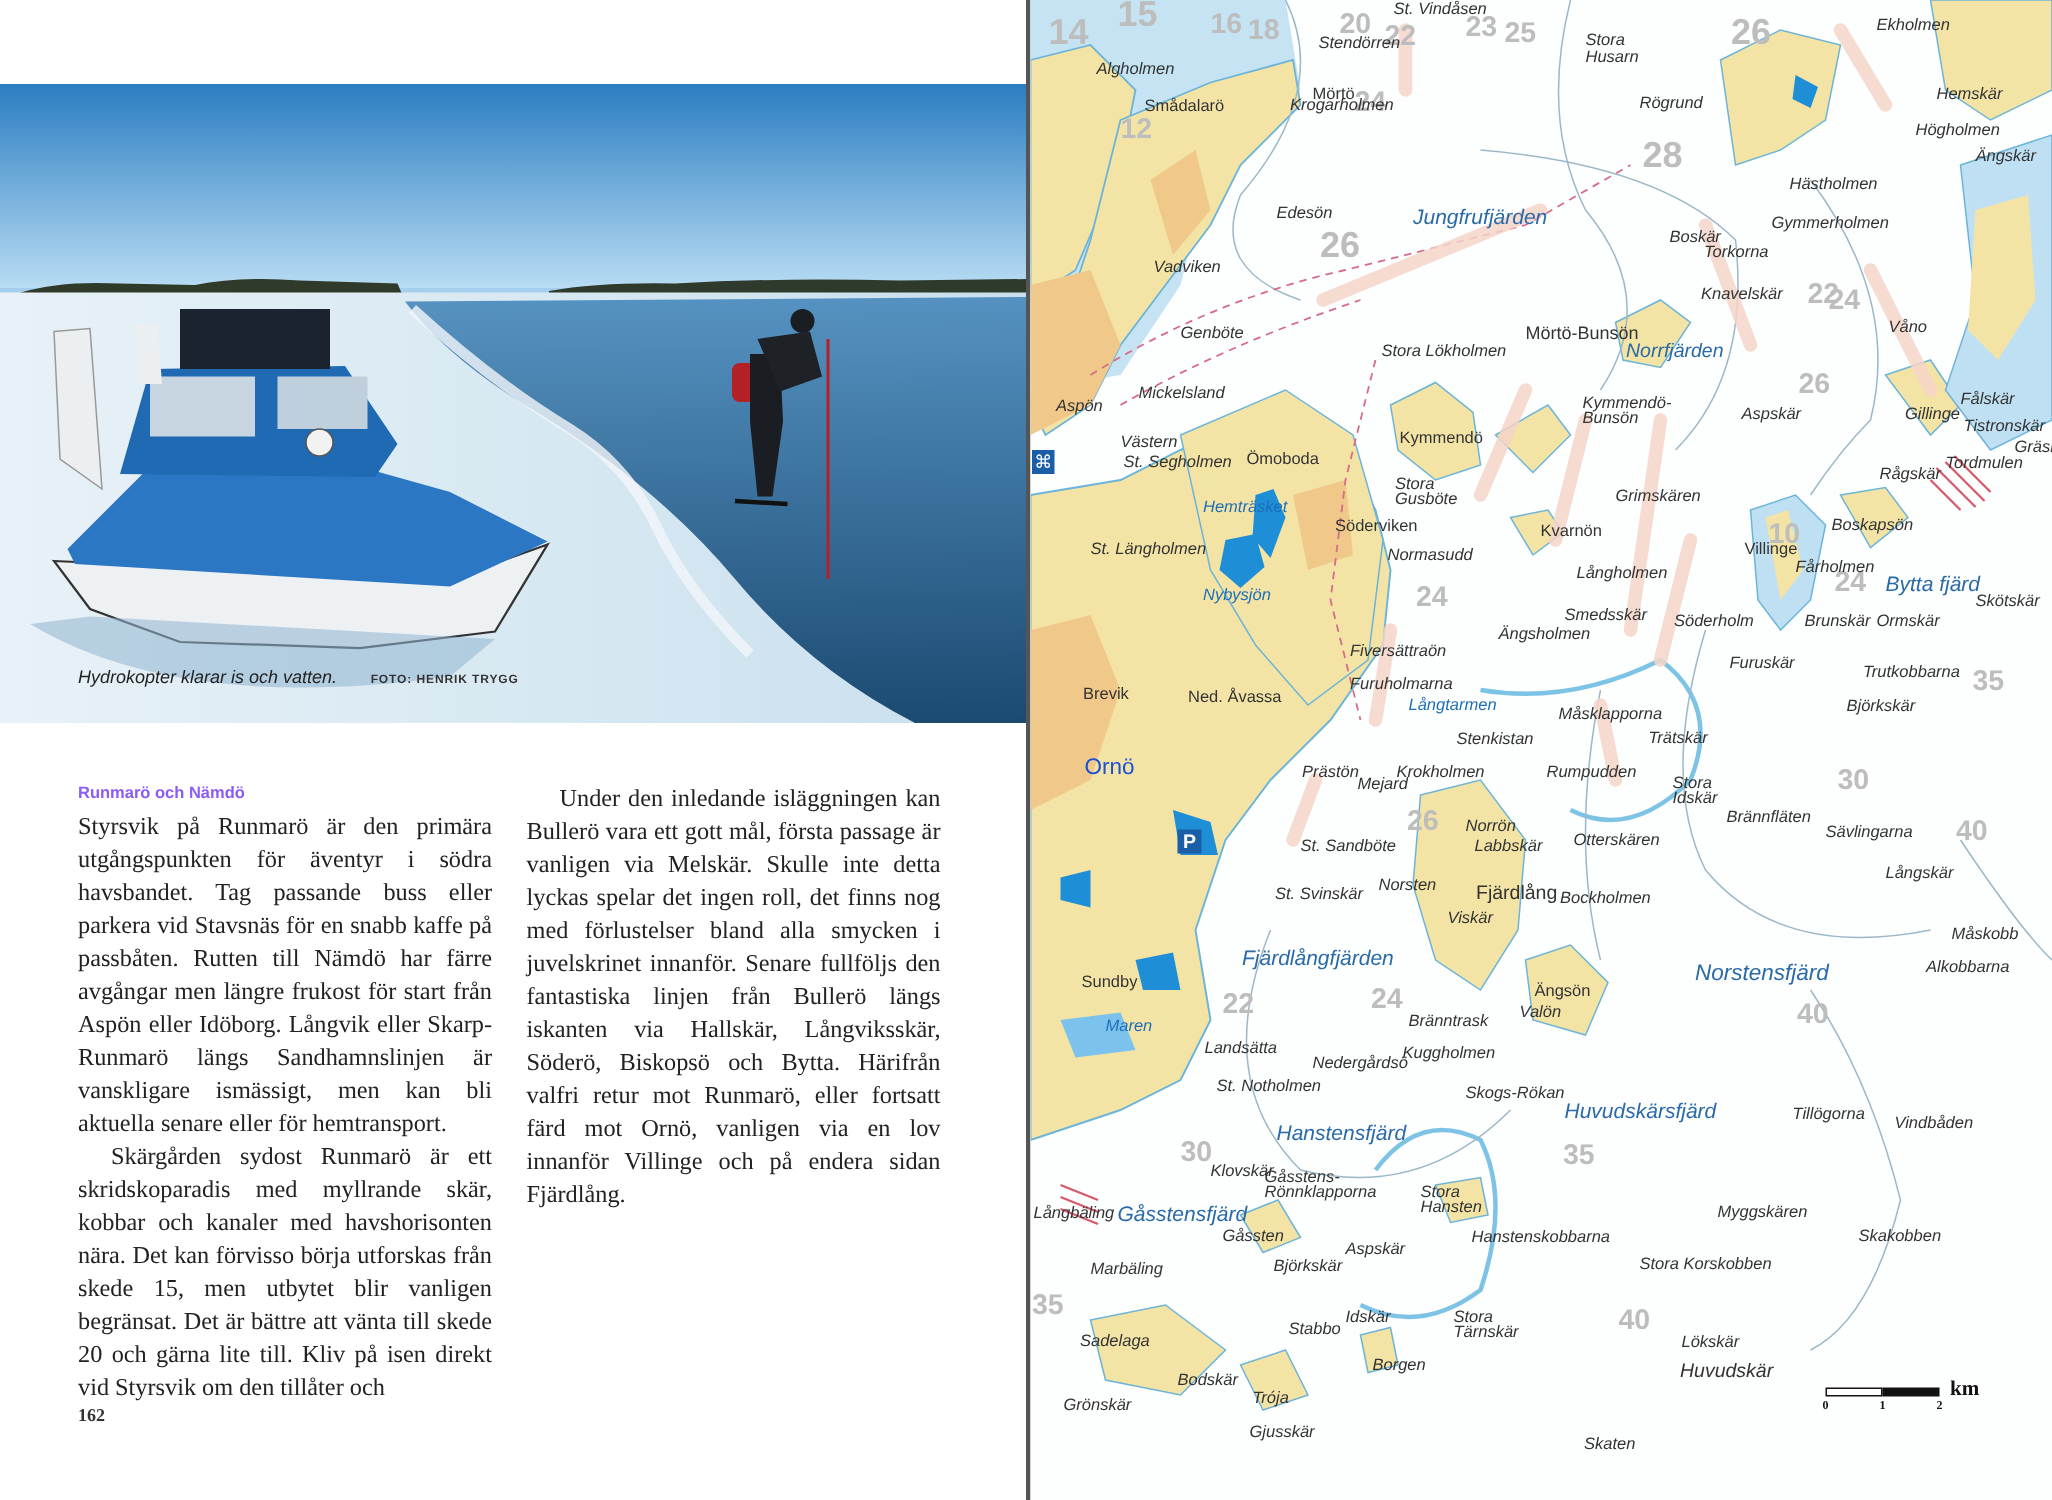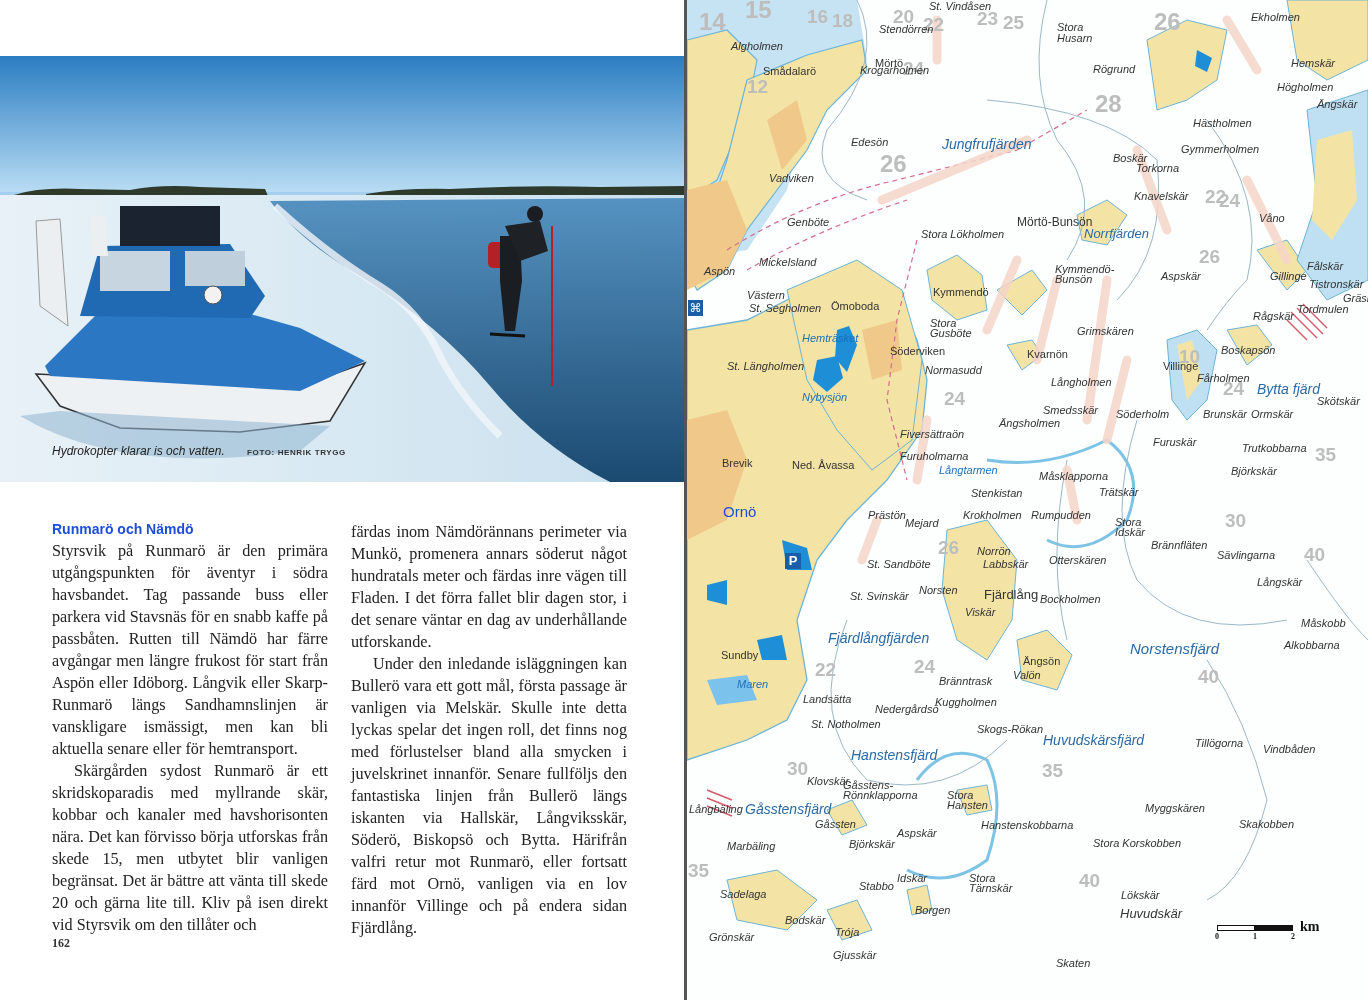--- a/index.html
+++ b/index.html
@@ -24,21 +24,21 @@
   .photo svg { position: absolute; left: 0; top: 0; }
   .caption {
     position: absolute; left: 52px; top: 444px;
     font-family: "Liberation Sans", sans-serif; font-style: italic; font-size: 12px; color: #222;
   }
   .caption .credit { font-size: 8px; font-style: normal; font-weight: bold; letter-spacing: 0.6px; margin-left: 19px; color: #333; }
 
   .col { position: absolute; top: 518px; width: 276px; font-family: "Liberation Serif", serif; font-size: 16.2px; line-height: 22px; color: #222; text-align: justify; }
   .col1 { left: 52px; }
   .col2 { left: 351px; top: 521px; }
-  .section-head { font-family: "Liberation Sans", sans-serif; font-weight: bold; font-size: 14px; line-height: 22px; margin-bottom: 0; color: #1d4ed8; }
+  .section-head { font-family: "Liberation Sans", sans-serif; font-weight: bold; font-size: 11px; line-height: 22px; margin-bottom: 0; color: #8b5cf6; }
   .col p { margin: 0; }
   .col p.indent { text-indent: 22px; }
   .page-number { position: absolute; left: 52px; top: 936px; font-family: "Liberation Serif", serif; font-weight: bold; font-size: 12px; color: #333; }
 
   
   .gutter { position: absolute; left: 684px; top: 0; width: 3px; height: 1000px; background: #555; }
 
   
   .map-page { position: absolute; left: 687px; top: 0; width: 681px; height: 1000px; overflow: hidden; background: #fdfefe; }
   .map-page svg { position: absolute; left: 0; top: 0; }
@@ -119,21 +119,20 @@
     <span class="credit">FOTO: HENRIK TRYGG</span>
   </div>
 
   <div class="col col1">
     <div class="section-head">Runmarö och Nämdö</div>
     <p>Styrsvik på Runmarö är den primära utgångspunkten för äventyr i södra havsbandet. Tag passande buss eller parkera vid Stavsnäs för en snabb kaffe på passbåten. Rutten till Nämdö har färre avgångar men längre frukost för start från Aspön eller Idöborg. Långvik eller Skarp-Runmarö längs Sandhamnslinjen är vanskligare ismässigt, men kan bli aktuella senare eller för hemtransport.</p>
     <p class="indent">Skärgården sydost Runmarö är ett skridskoparadis med myllrande skär, kobbar och kanaler med havshorisonten nära. Det kan förvisso börja utforskas från skede 15, men utbytet blir vanligen begränsat. Det är bättre att vänta till skede 20 och gärna lite till. Kliv på isen direkt vid Styrsvik om den tillåter och</p>
   </div>
 
   <div class="col col2">
-    <p>färdas inom Nämdörännans perimeter via Munkö, promenera annars söderut något hundratals meter och färdas inre vägen till Fladen. I det förra fallet blir dagen stor, i det senare väntar en dag av underhållande utforskande.</p>
     <p class="indent">Under den inledande isläggningen kan Bullerö vara ett gott mål, första passage är vanligen via Melskär. Skulle inte detta lyckas spelar det ingen roll, det finns nog med förlustelser bland alla smycken i juvelskrinet innanför. Senare fullföljs den fantastiska linjen från Bullerö längs iskanten via Hallskär, Långviksskär, Söderö, Biskopsö och Bytta. Härifrån valfri retur mot Runmarö, eller fortsatt färd mot Ornö, vanligen via en lov innanför Villinge och på endera sidan Fjärdlång.</p>
   </div>
 
   <div class="page-number">162</div>
 </div>
 
 <div class="gutter"></div>
 
 <div class="map-page">
   <svg width="681" height="1000" viewBox="0 0 681 1000">
@@ -334,21 +333,21 @@
   <div class="lbl" style="left:312px;top:417px;">Ängsholmen</div>
   <div class="lbl" style="left:466px;top:436px;">Furuskär</div>
   <div class="lbl" style="left:555px;top:442px;">Trutkobbarna</div>
   <div class="lbl" style="left:213px;top:428px;">Fiversättraön</div>
   <div class="lbl" style="left:213px;top:452px;line-height:9px;width:50px;white-space:normal;">Furuholmarna</div>
   <div class="lbl" style="left:352px;top:470px;">Måsklapporna</div>
   <div class="lbl" style="left:544px;top:465px;">Björkskär</div>
   <div class="lbl" style="left:284px;top:487px;">Stenkistan</div>
   <div class="lbl" style="left:412px;top:486px;">Trätskär</div>
   <div class="lbl" style="left:181px;top:509px;">Prästön</div>
-  <div class="lbl" style="left:244px;top:509px;margin-left:32px;">Krokholmen</div>
+  <div class="lbl" style="left:244px;top:509px;">Krokholmen</div>
   <div class="lbl" style="left:344px;top:509px;">Rumpudden</div>
   <div class="lbl" style="left:218px;top:517px;">Mejard</div>
   <div class="lbl" style="left:428px;top:517px;line-height:10px;width:40px;white-space:normal;">Stora Idskär</div>
   <div class="lbl" style="left:464px;top:539px;">Brännfläten</div>
   <div class="lbl" style="left:530px;top:549px;">Sävlingarna</div>
   <div class="lbl" style="left:290px;top:545px;">Norrön</div>
   <div class="lbl" style="left:362px;top:554px;">Otterskären</div>
   <div class="lbl" style="left:180px;top:558px;">St. Sandböte</div>
   <div class="lbl" style="left:296px;top:558px;">Labbskär</div>
   <div class="lbl" style="left:570px;top:576px;">Långskär</div>

